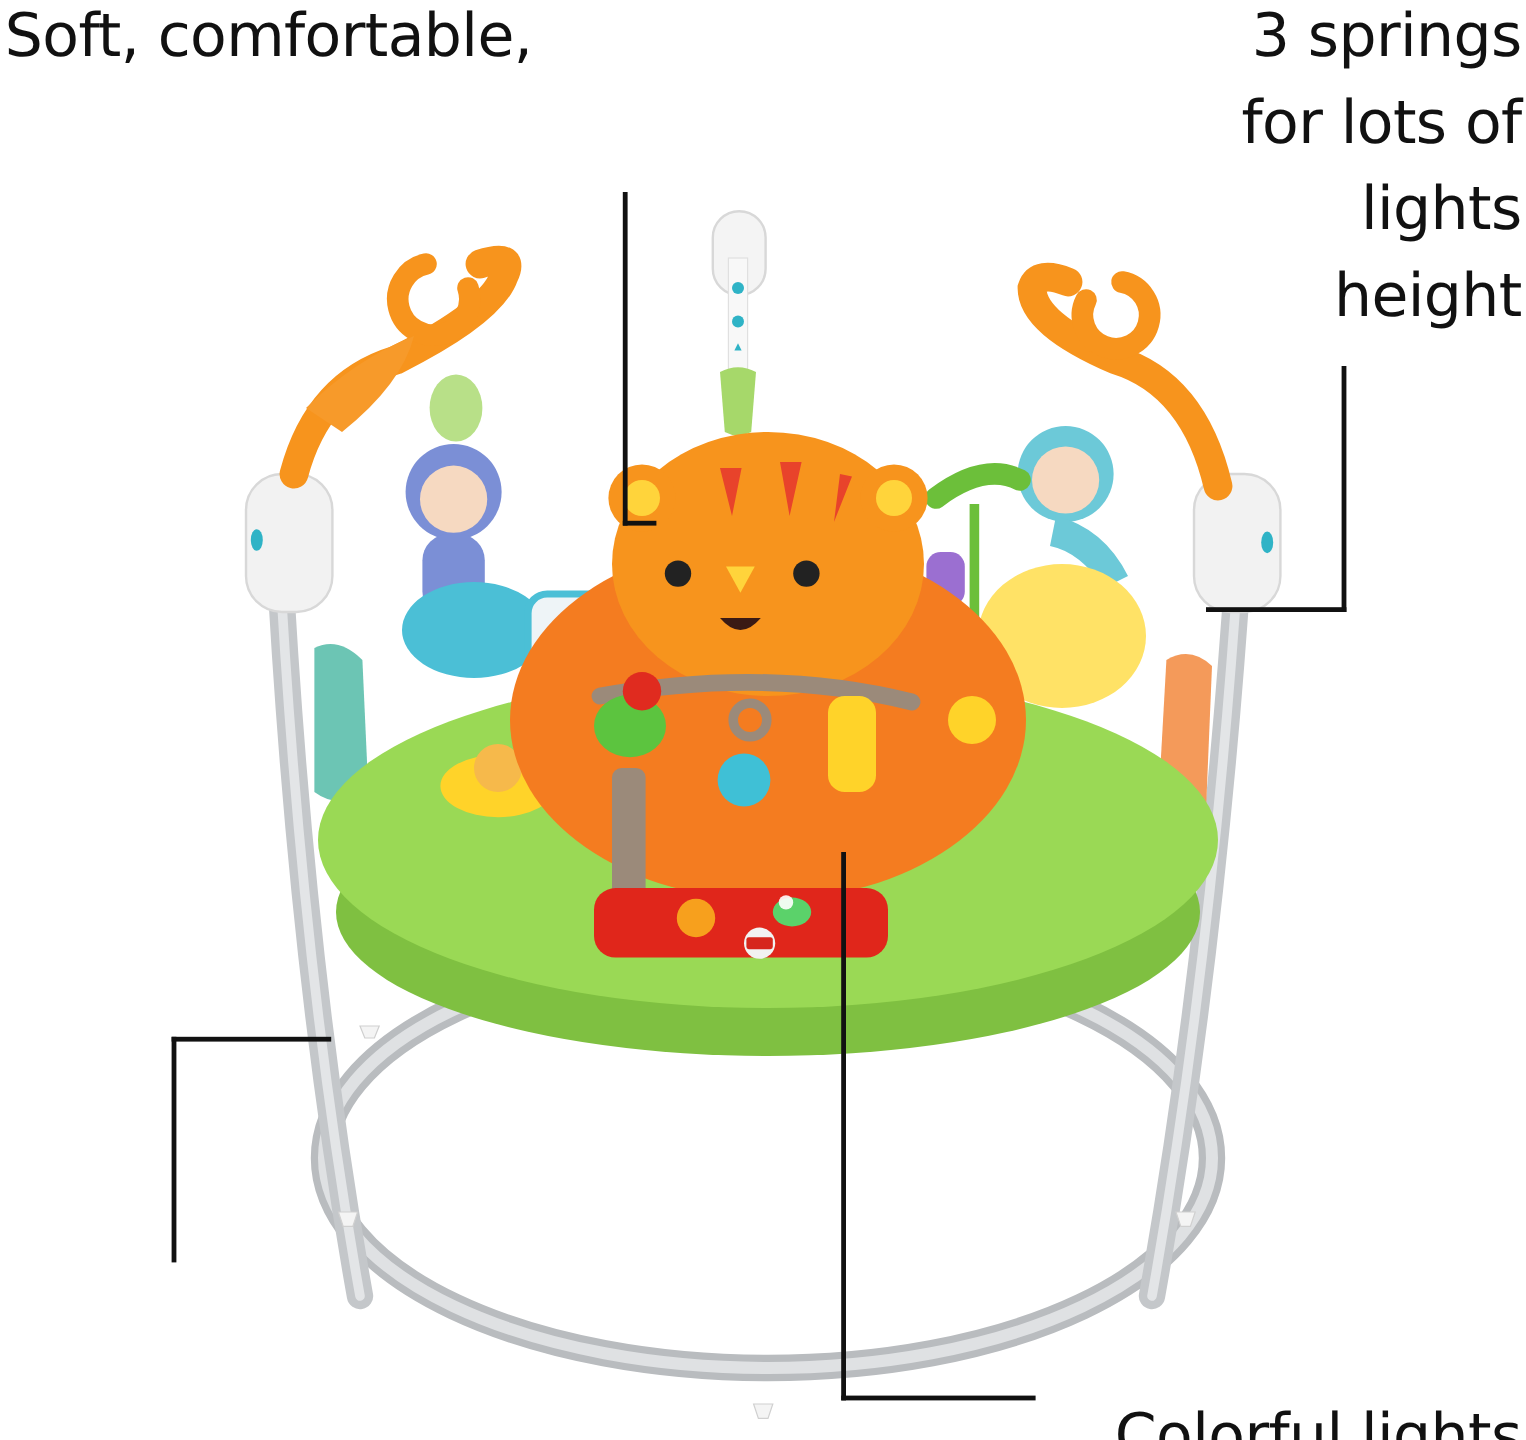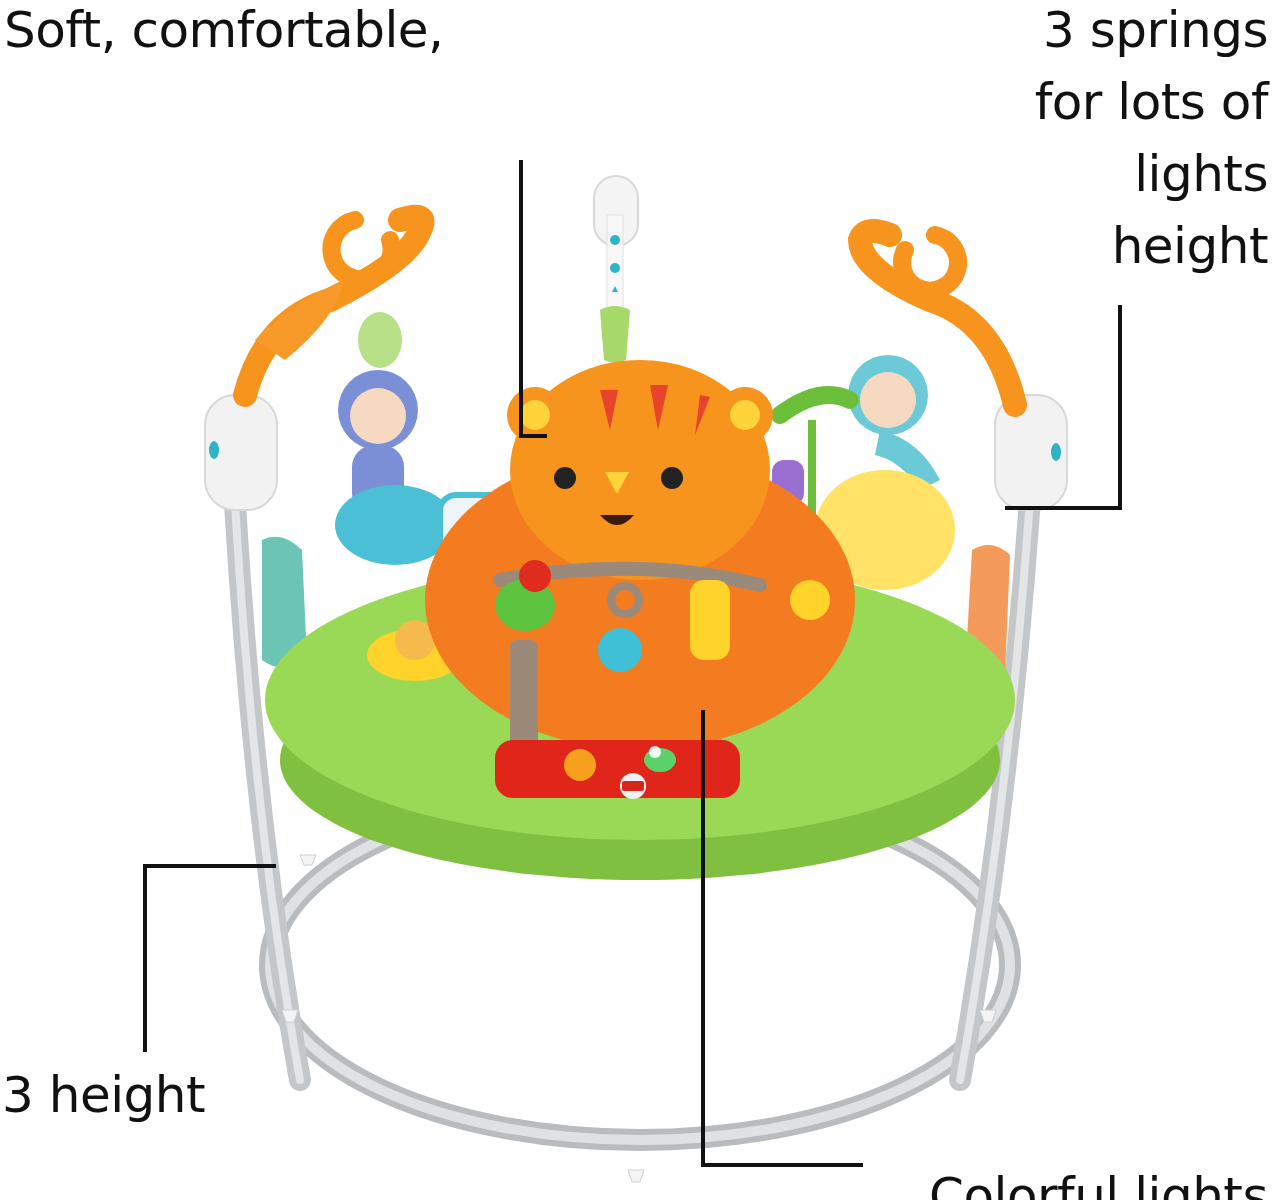--- a/index.html
+++ b/index.html
@@ -128,21 +128,20 @@
 <div class="callout" id="c-seat">
   <span>Soft, comfortable,</span>
 </div>
 <div class="callout" id="c-springs">
   <span>3 springs</span>
   <span>for lots of</span>
   <span>lights</span>
   <span>height</span>
 </div>
 <div class="callout" id="c-height">
-  <span>3 height</span>
 </div>
 <div class="callout" id="c-lights">
   <span>Colorful lights</span>
 </div>
 
 <div class="leader" style="left:519px; top:160px; width:4px; height:278px;"></div>
 <div class="leader" style="left:519px; top:434px; width:28px; height:4px;"></div>
 
 <div class="leader" style="left:1118px; top:305px; width:4px; height:205px;"></div>
 <div class="leader" style="left:1005px; top:506px; width:117px; height:4px;"></div>

